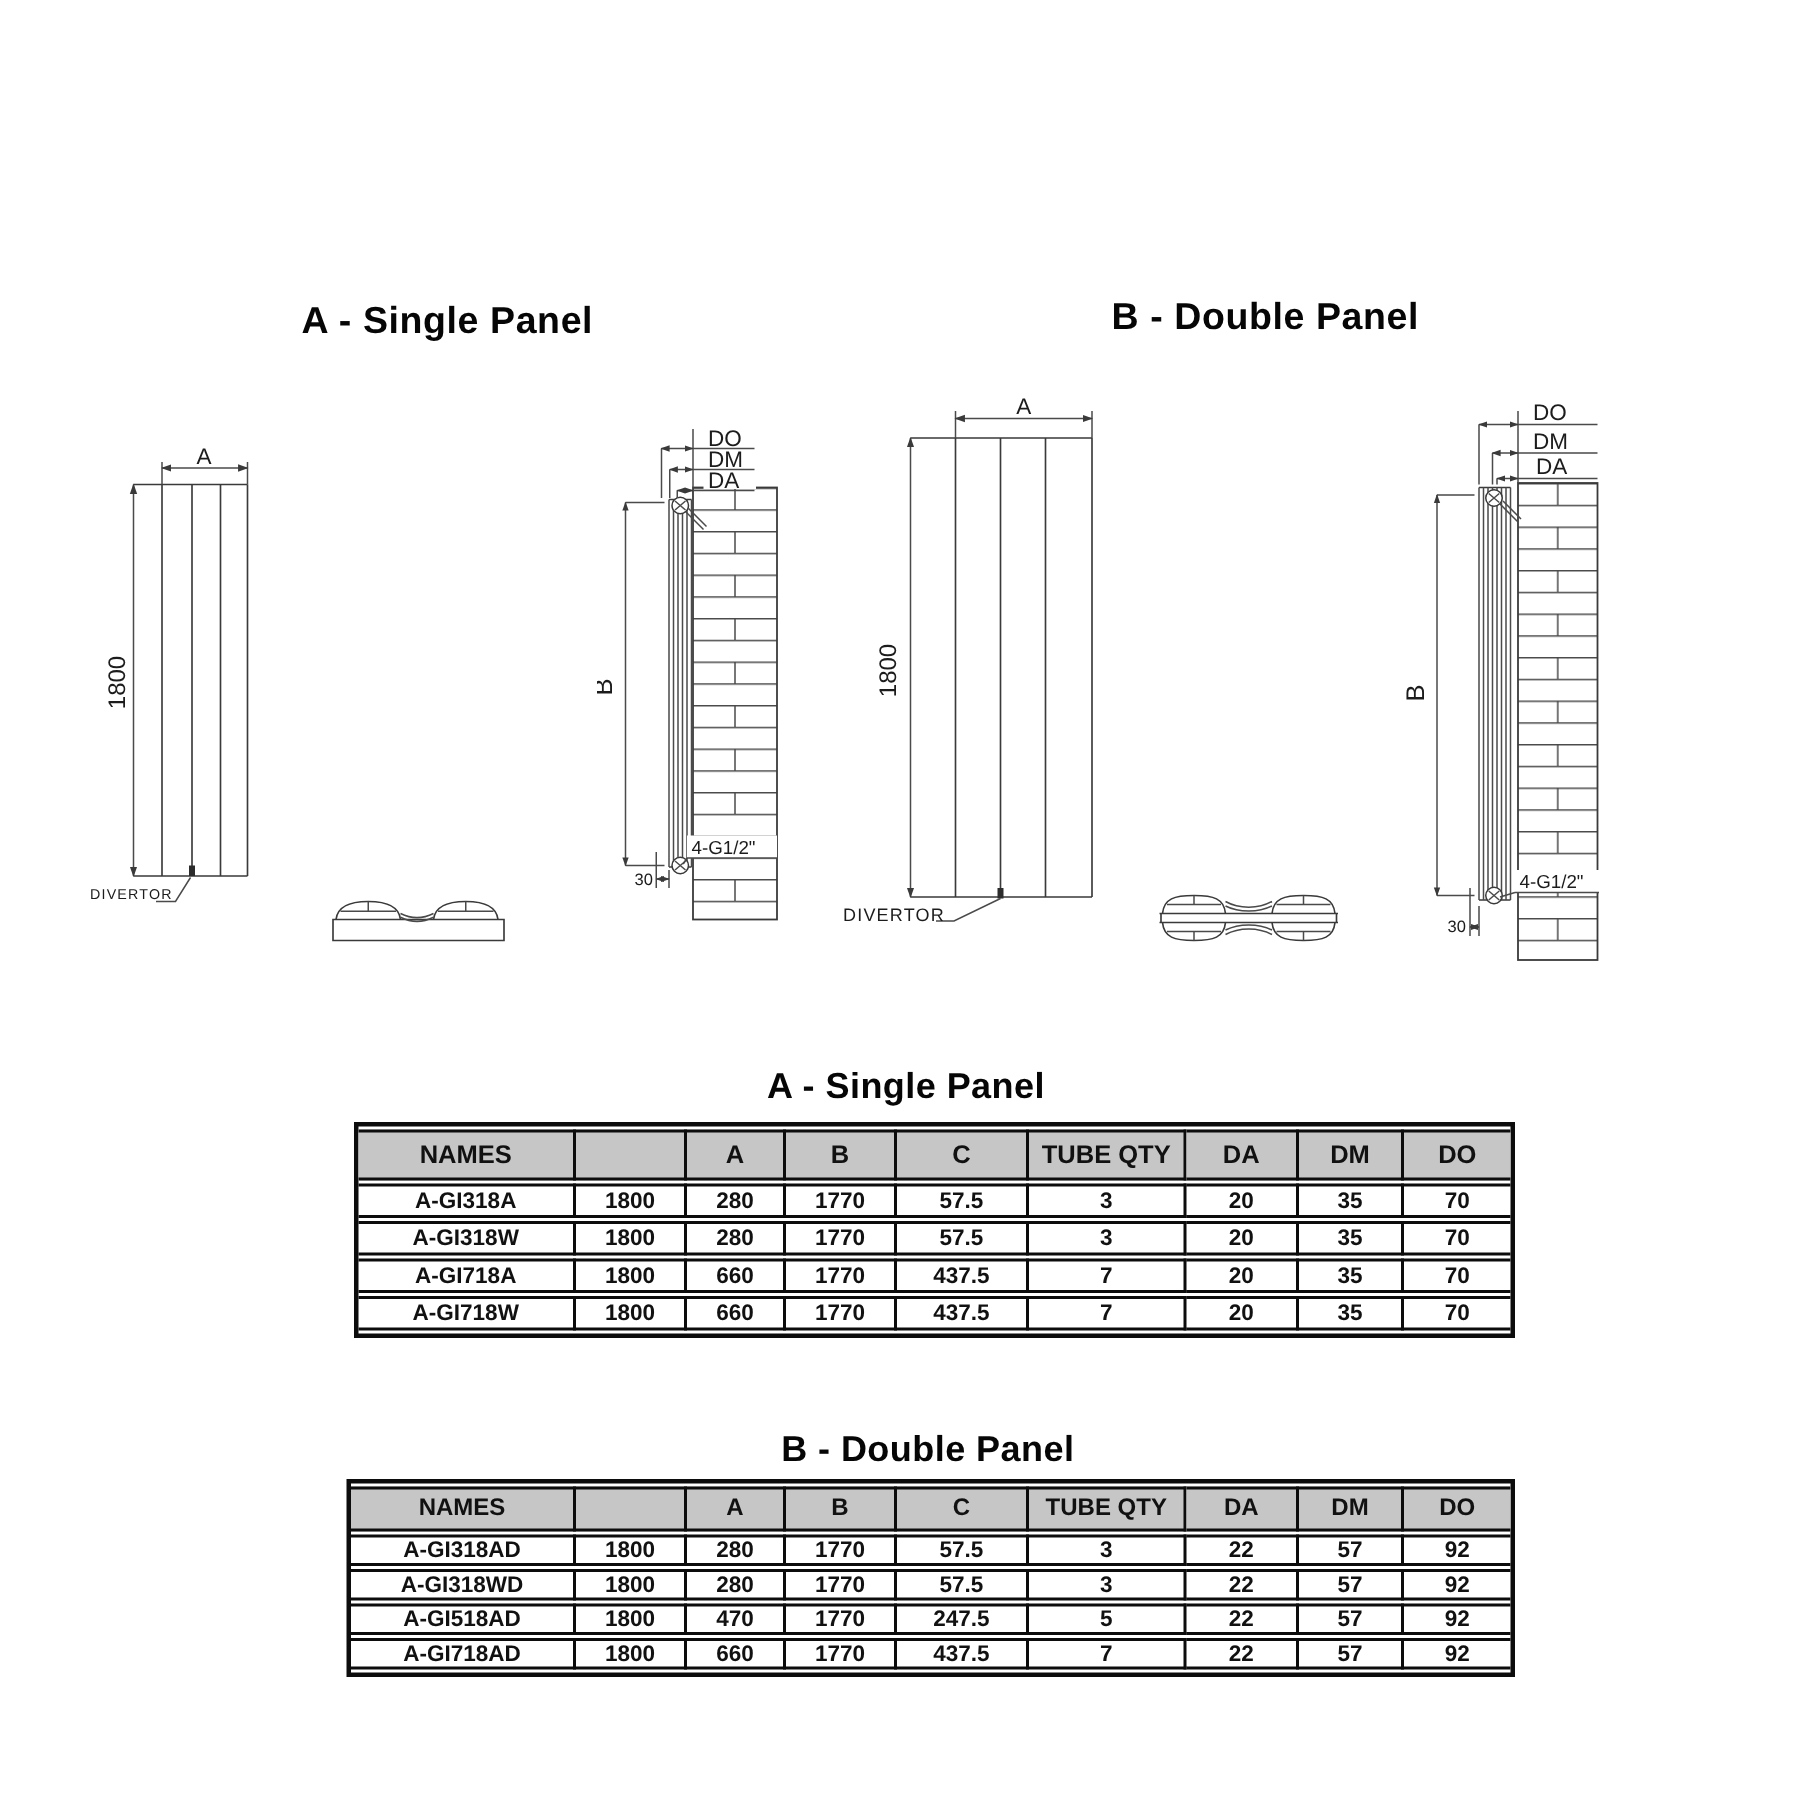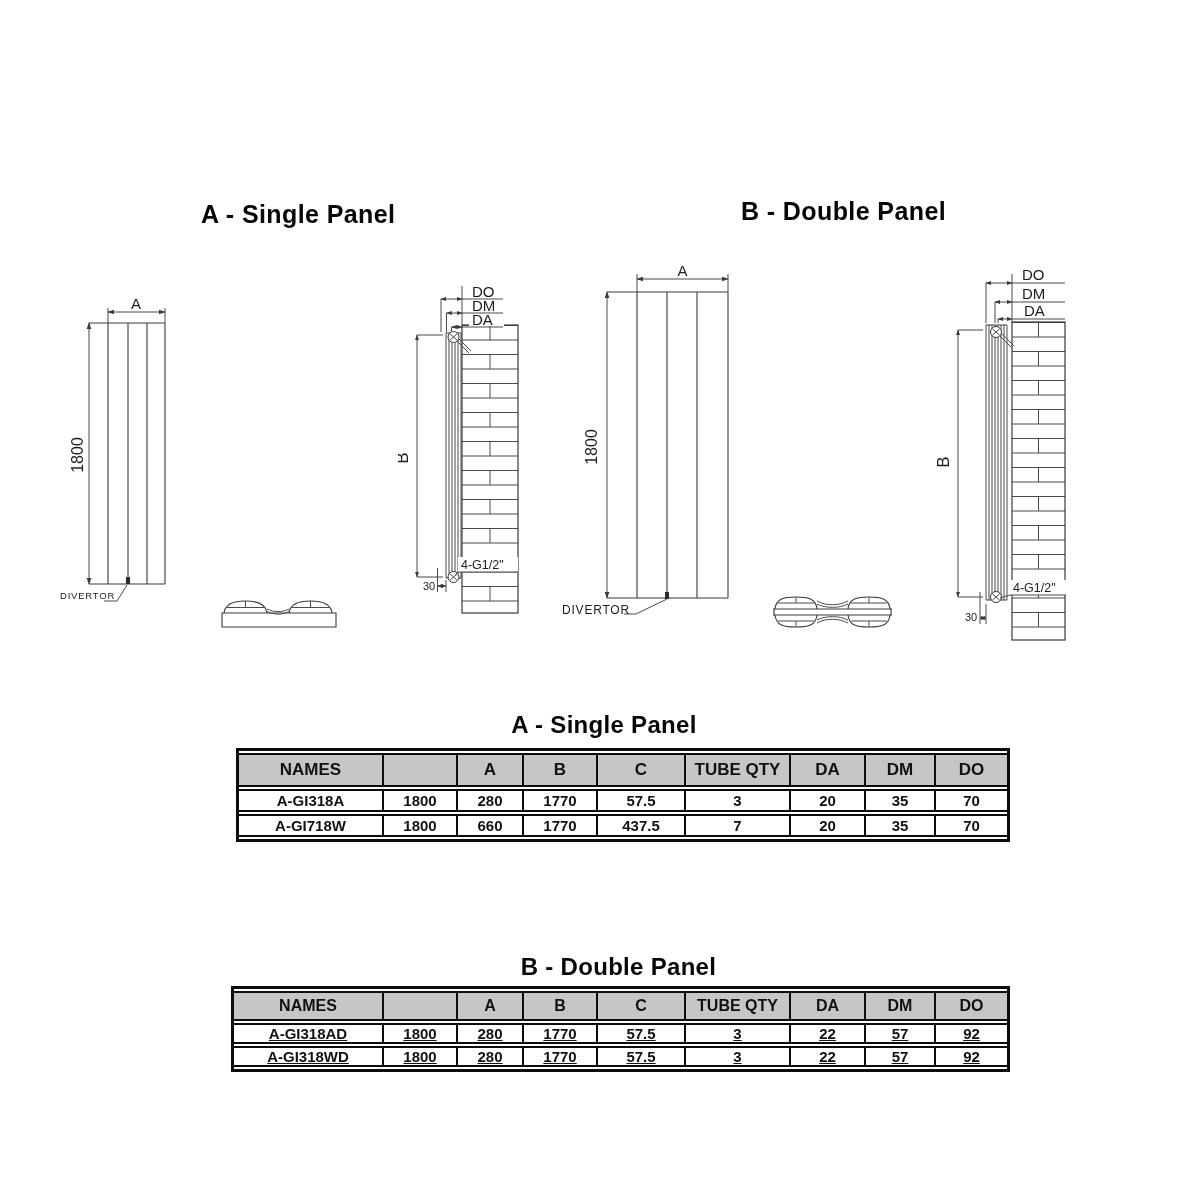--- a/index.html
+++ b/index.html
@@ -15,21 +15,21 @@
   .mask{fill:#ffffff;stroke:none;}
   .spec-table{position:absolute;border-collapse:separate;border-spacing:0 2px;border:3px solid #0c0c0c;
               table-layout:fixed;background:#fff;}
   .spec-table th,.spec-table td{border-top:2px solid #0c0c0c;border-bottom:2px solid #0c0c0c;
               border-right:2px solid #0c0c0c;padding:0;text-align:center;vertical-align:middle;
               font-weight:bold;overflow:hidden;white-space:nowrap;}
   .spec-table th:last-child,.spec-table td:last-child{border-right:none;}
   .spec-table th{background:#c6c6c6;font-size:17px;height:30px;margin-top:32px;}
   .spec-table td{font-size:15px;height:19px;}
   .spec-table.compact th{height:26px;font-size:16px;}
-  .spec-table.compact td{height:17px;text-decoration:underline;}
+  .spec-table.compact td{height:17px;}
 </style>
 </head>
 <body>
 
 <div class="heading" style="left:201px;top:200px;">A - Single Panel</div>
 <div class="heading" style="left:741px;top:197px;">B - Double Panel</div>
 
 <svg class="drawing" style="left:55px;top:268px;" width="150" height="340" viewBox="0 0 150 340">
   <defs>
     <marker id="arr-sf" viewBox="0 0 10 10" refX="9" refY="5" markerWidth="7" markerHeight="7" orient="auto-start-reverse">
@@ -241,20 +241,42 @@
         <td>1800</td>
         <td>280</td>
         <td>1770</td>
         <td>57.5</td>
         <td>3</td>
         <td>20</td>
         <td>35</td>
         <td>70</td>
       </tr>
       <tr>
+        <td>A-GI318W</td>
+        <td>1800</td>
+        <td>280</td>
+        <td>1770</td>
+        <td>57.5</td>
+        <td>3</td>
+        <td>20</td>
+        <td>35</td>
+        <td>70</td>
+      </tr>
+      <tr>
+        <td>A-GI718A</td>
+        <td>1800</td>
+        <td>660</td>
+        <td>1770</td>
+        <td>437.5</td>
+        <td>7</td>
+        <td>20</td>
+        <td>35</td>
+        <td>70</td>
+      </tr>
+      <tr>
         <td>A-GI718W</td>
         <td>1800</td>
         <td>660</td>
         <td>1770</td>
         <td>437.5</td>
         <td>7</td>
         <td>20</td>
         <td>35</td>
         <td>70</td>
       </tr>
@@ -303,14 +325,36 @@
         <td>A-GI318WD</td>
         <td>1800</td>
         <td>280</td>
         <td>1770</td>
         <td>57.5</td>
         <td>3</td>
         <td>22</td>
         <td>57</td>
         <td>92</td>
       </tr>
+      <tr>
+        <td>A-GI518AD</td>
+        <td>1800</td>
+        <td>470</td>
+        <td>1770</td>
+        <td>247.5</td>
+        <td>5</td>
+        <td>22</td>
+        <td>57</td>
+        <td>92</td>
+      </tr>
+      <tr>
+        <td>A-GI718AD</td>
+        <td>1800</td>
+        <td>660</td>
+        <td>1770</td>
+        <td>437.5</td>
+        <td>7</td>
+        <td>22</td>
+        <td>57</td>
+        <td>92</td>
+      </tr>
     </tbody>
 </table>
 
 </body></html>

